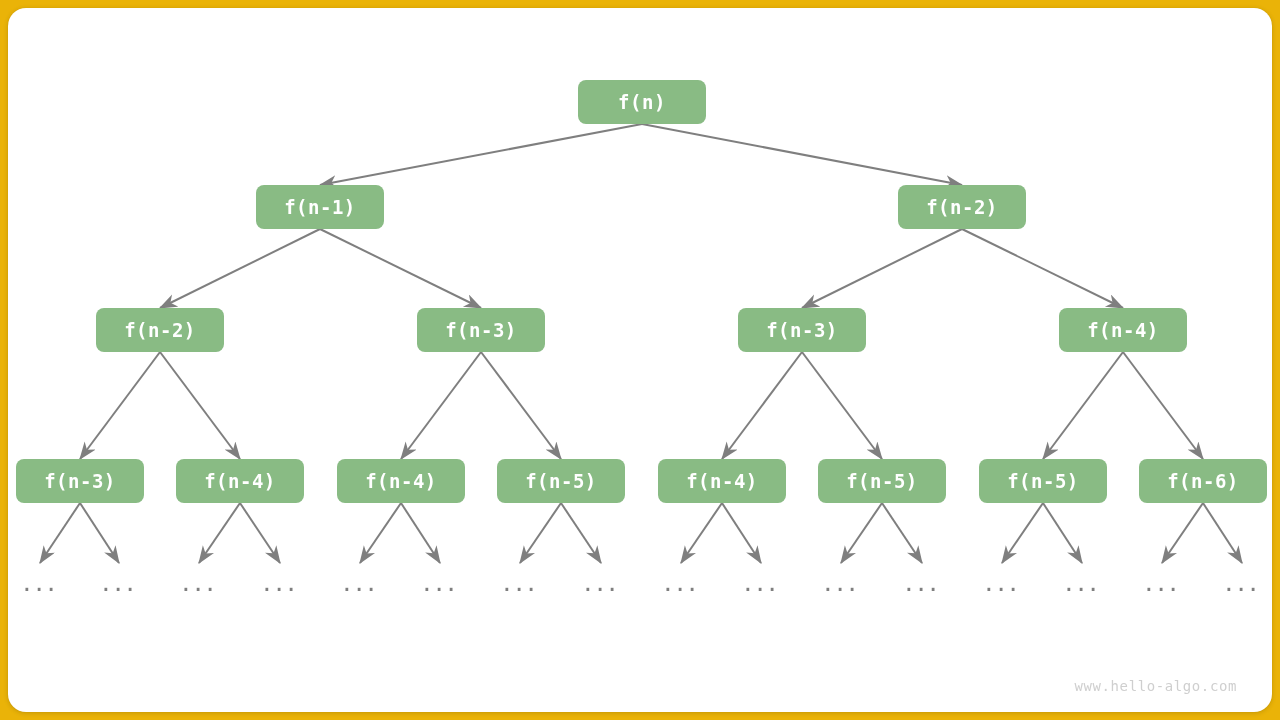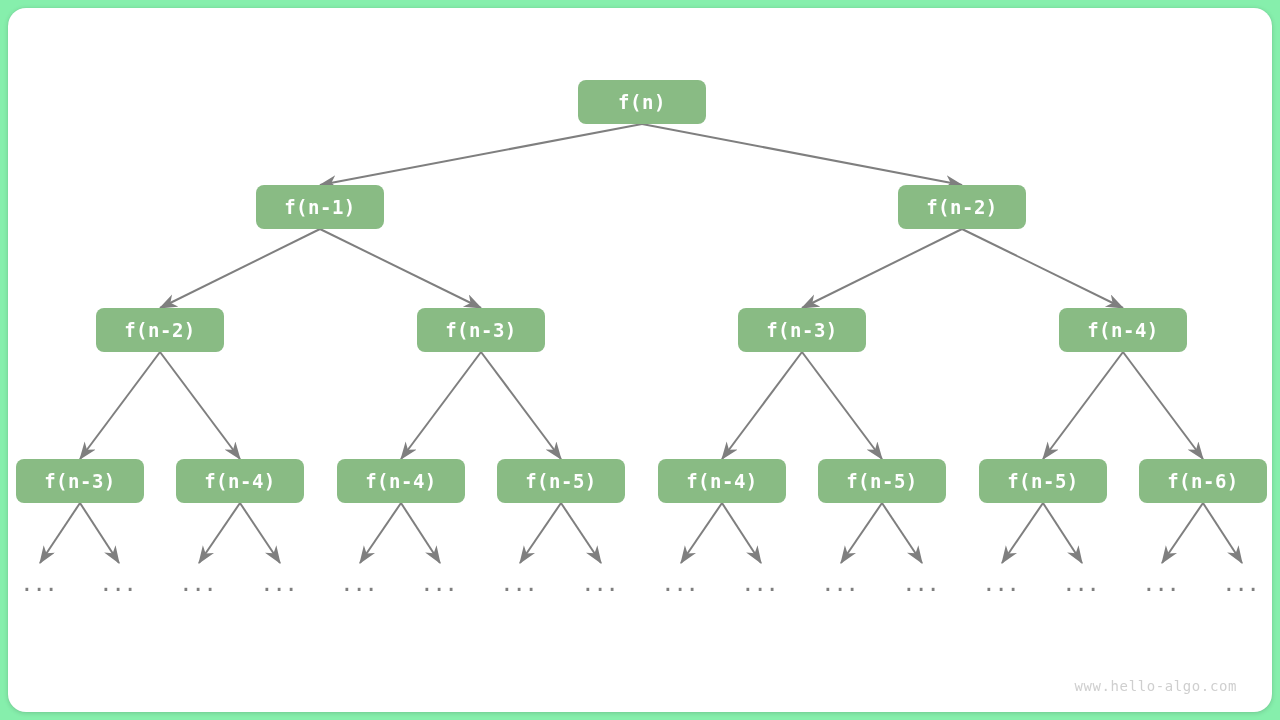--- a/index.html
+++ b/index.html
@@ -8,21 +8,21 @@
     padding: 0;
     width: 1280px;
     height: 720px;
     background: #ffffff;
     font-family: "DejaVu Sans Mono", "Liberation Mono", monospace;
   }
   #stage {
     position: relative;
     width: 1280px;
     height: 720px;
-    background: #86efac;
+    background: #eab308;
     overflow: hidden;
   }
   #card {
     position: absolute;
     left: 8px;
     top: 8px;
     width: 1264px;
     height: 704px;
     background: #ffffff;
     border-radius: 18px;

